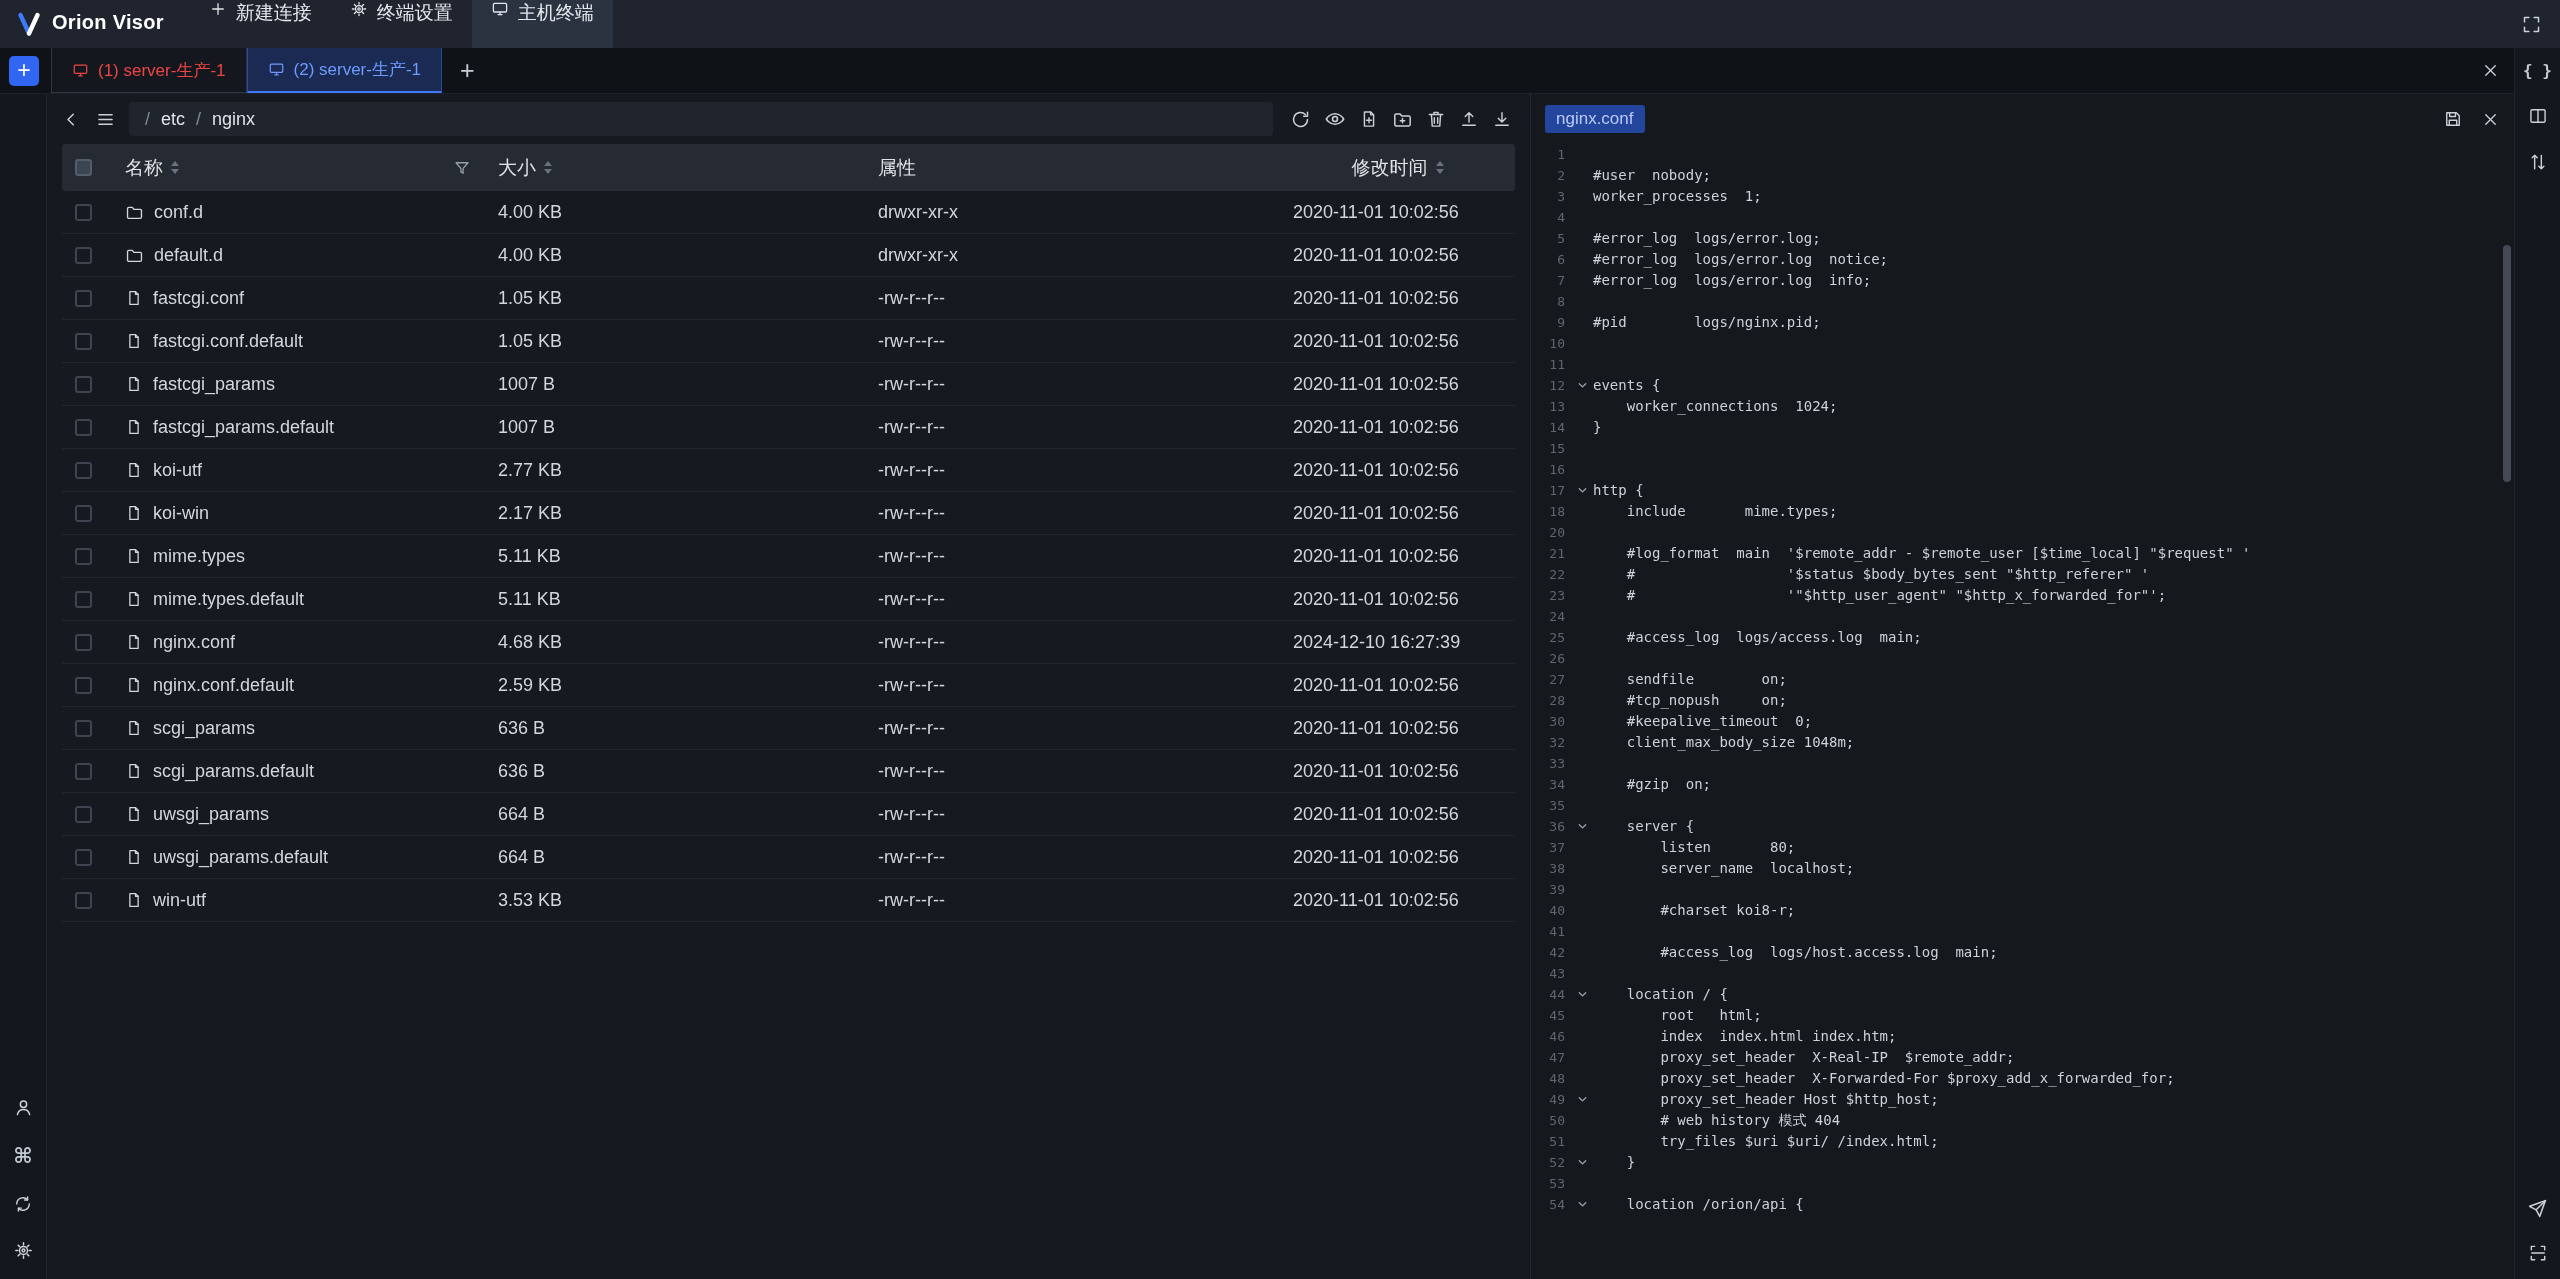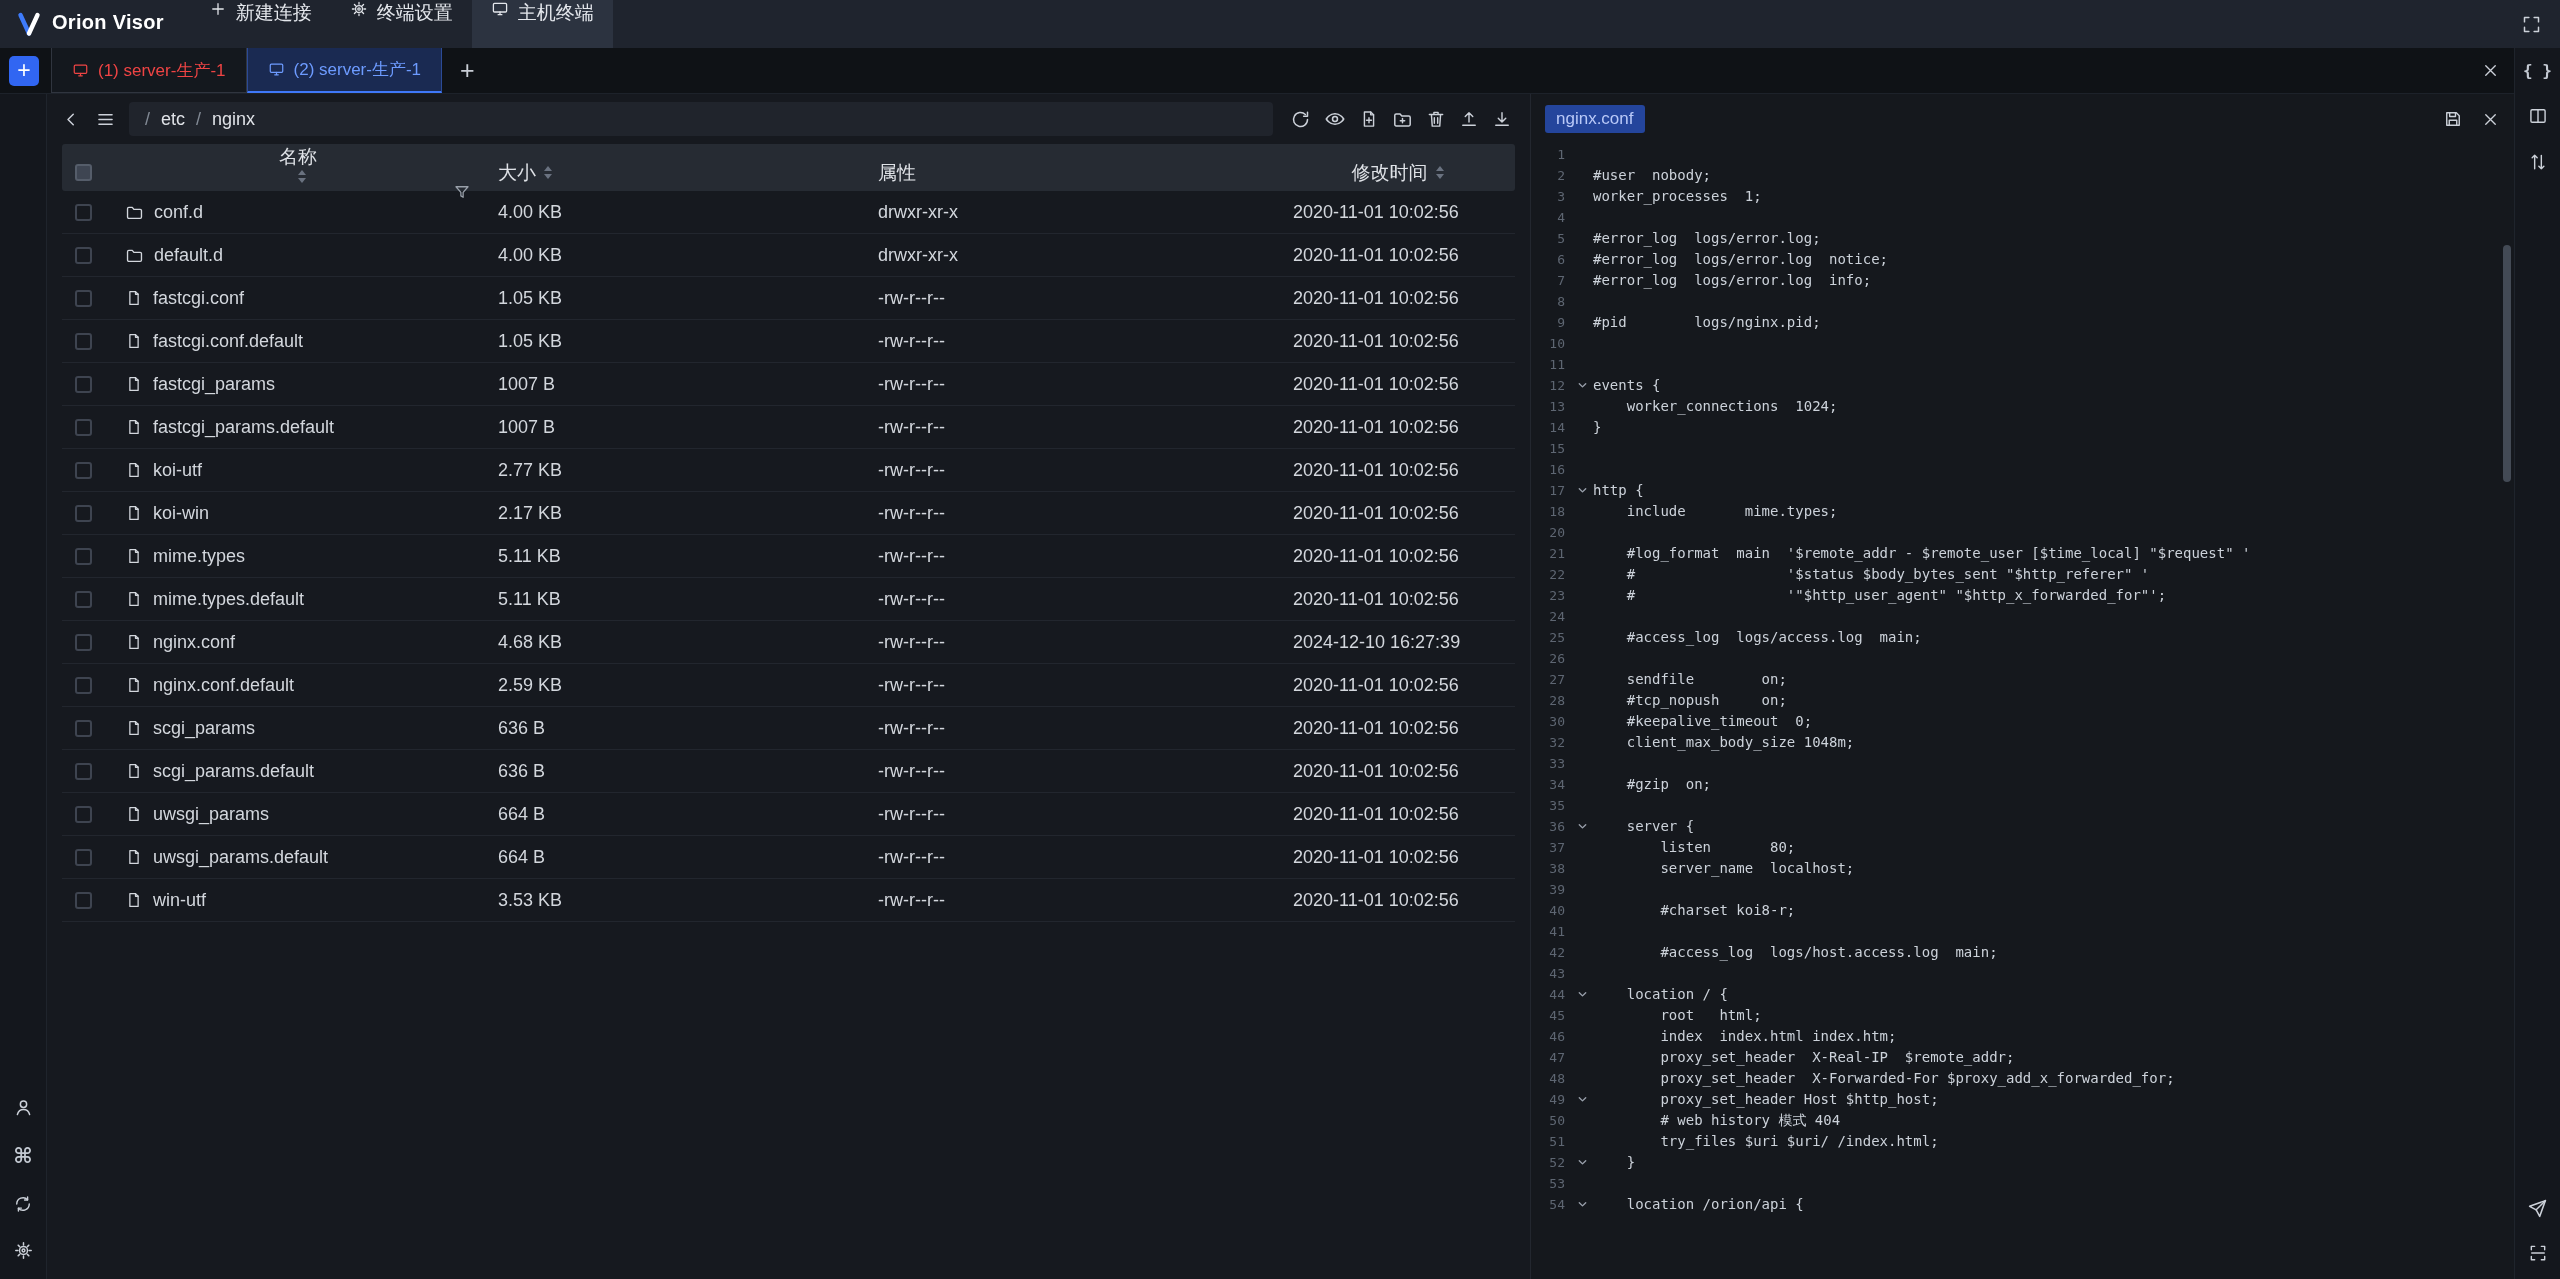--- a/index.html
+++ b/index.html
@@ -44,21 +44,21 @@
   .bc-seg { color: #e0e3e8; cursor: pointer; }
 
   .fp-table { margin: 0 15px; }
   .thead, .trow { display: grid; grid-template-columns: 55px 368px 380px 415px 1fr; align-items: center; }
   .thead { height: 47px; background: #262b33; font-size: 19px; color: #dfe2e7; border-radius: 3px; }
   .trow { height: 43px; font-size: 18px; color: #d3d7dd; border-bottom: 1px solid #22262e; cursor: pointer; }
   .cb-cell { display: flex; align-items: center; padding-left: 13px; }
   .cb { width: 17px; height: 17px; border: 2px solid #3e4450; border-radius: 3px; cursor: pointer; }
   .cb.header { background: #3e4552; border-color: #555d6a; }
   .hcell { display: flex; align-items: center; padding-left: 13px; cursor: pointer; }
-  .hcell.name { padding-left: 8px; padding-right: 14px; flex-direction: column; }
+  .hcell.name { padding-left: 8px; padding-right: 14px; }
   .hcell.center { justify-content: center; padding-left: 0; }
   .sort { display: inline-flex; flex-direction: column; gap: 3px; margin-left: 8px; cursor: pointer; }
   .caret-up { width: 0; height: 0; border-left: 4px solid transparent; border-right: 4px solid transparent; border-bottom: 5px solid #6a7280; }
   .caret-down { width: 0; height: 0; border-left: 4px solid transparent; border-right: 4px solid transparent; border-top: 5px solid #6a7280; }
   .funnel { margin-left: auto; color: #9aa1ab; }
   .cell { padding-left: 13px; white-space: nowrap; overflow: hidden; }
   .name-cell { display: flex; align-items: center; gap: 10px; padding-left: 8px; text-align: right; }
   .ficon { display: flex; color: #d3d7dd; flex: none; }
 
   

